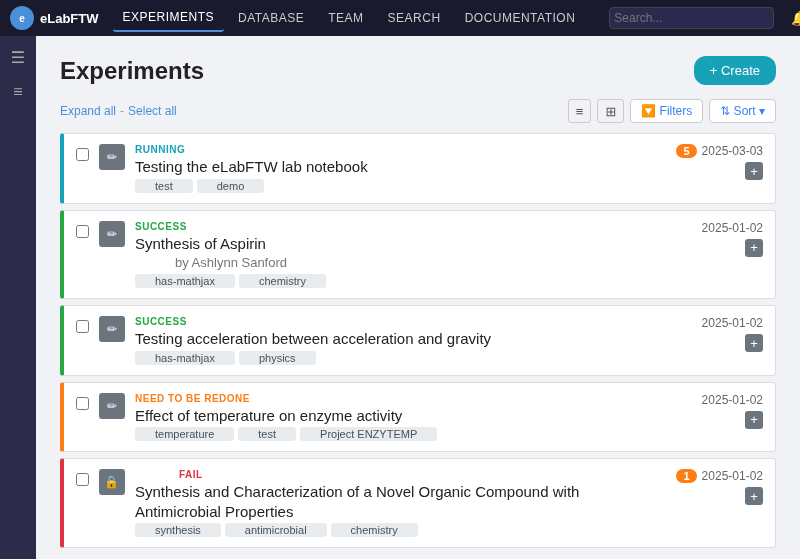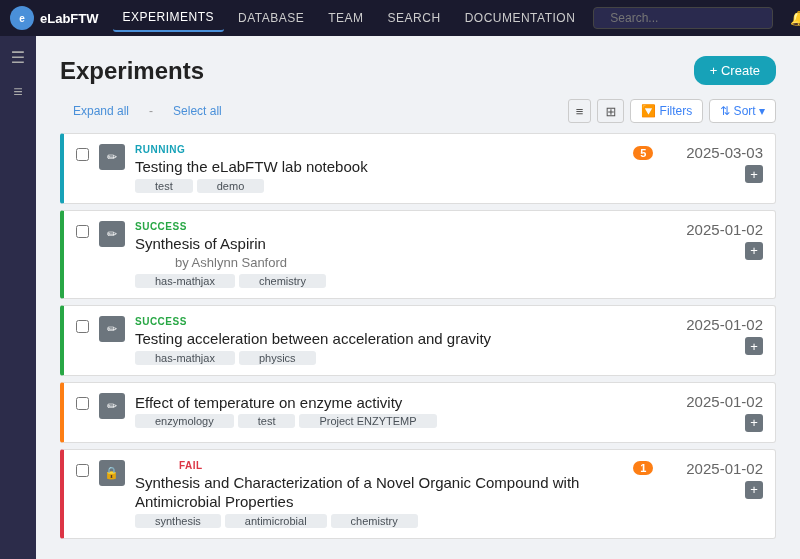--- a/index.html
+++ b/index.html
@@ -36,24 +36,25 @@
       border-radius: 3px;
       text-transform: uppercase;
       letter-spacing: 0.5px;
     }
     .nav-item.active { color: white; border-bottom: 2px solid #4a90d9; }
     .nav-spacer { flex: 1; }
     .nav-search {
       background: #2a2a4e;
       border: 1px solid #444;
       border-radius: 4px;
-      padding: 3px 16px;
+      padding: 3px 4px;
       color: #f0abfc;
       font-size: 12px;
       width: 180px;
+      margin-left: 16px;
     }
     .nav-icons {
       display: flex;
       align-items: center;
       gap: 10px;
       margin-left: 8px;
     }
     .nav-icon-btn {
       color: #ccc;
       cursor: pointer;
@@ -113,21 +114,21 @@
       gap: 5px;
     }
 
     
     .experiments-toolbar {
       display: flex;
       align-items: center;
       justify-content: space-between;
       margin-bottom: 10px;
     }
-    .toolbar-left { display: flex; gap: 20px; margin-left: 13px; }
+    .toolbar-left { display: flex; gap: 4px; }
     .toolbar-link {
       color: #4a90d9;
       cursor: pointer;
       font-size: 12px;
     }
     .toolbar-divider { color: #999; font-size: 12px; }
     .toolbar-right { display: flex; gap: 6px; }
     .view-btn {
       background: none;
       border: 1px solid #ccc;
@@ -224,23 +225,22 @@
 
     .exp-meta {
       display: flex;
       flex-direction: column;
       align-items: flex-end;
       gap: 4px;
       min-width: 90px;
       flex-shrink: 0;
     }
     .exp-date {
-      font-size: 15px;
+      font-size: 12px;
       color: #666;
-      margin-left: 28px;
     }
     .exp-badge {
       background: #fd7e14;
       color: white;
       border-radius: 10px;
       padding: 1px 7px;
       font-size: 11px;
       font-weight: 600;
     }
     .exp-add-btn {
@@ -364,23 +364,24 @@
 
         <span class="exp-date">2025-01-02</span>
       </div>
       <div class="exp-add-btn">+</div>
     </div>
   </div>
         <div class="exp-card status-need-redo">
     <input type="checkbox" class="exp-checkbox" style="">
     <div class="exp-edit-btn">✏</div>
     <div class="exp-body">
+      <div class="exp-status need-redo">NEED TO BE REDONE</div>
       <div class="exp-title">Effect of temperature on enzyme activity</div>
       <div class="exp-tags">
-              <span class="tag">enzymology</span>
+              <span class="tag">temperature</span>
               <span class="tag">test</span>
               <span class="tag">Project ENZYTEMP</span>
             </div>
     </div>
     <div class="exp-meta">
       <div class="exp-meta-row">
 
         <span class="exp-date">2025-01-02</span>
       </div>
       <div class="exp-add-btn">+</div>

